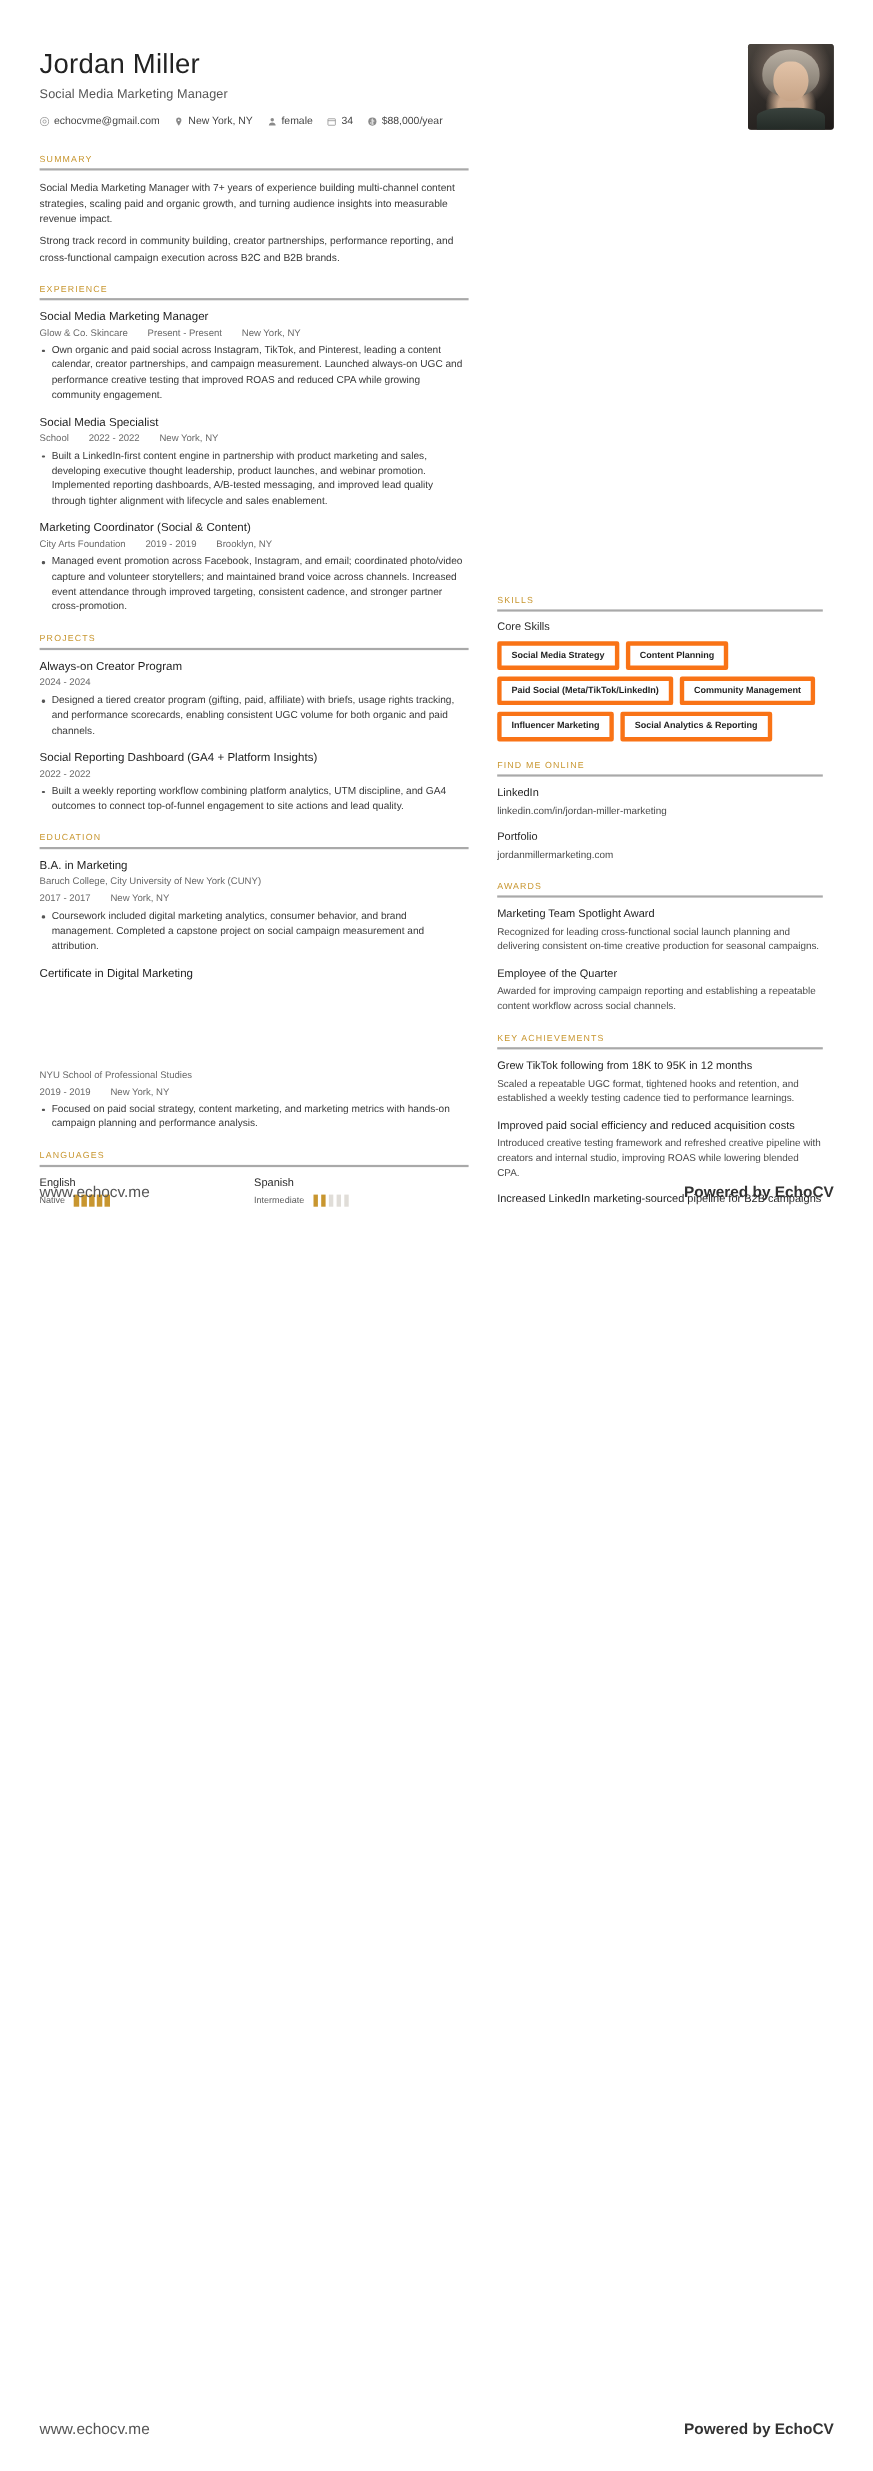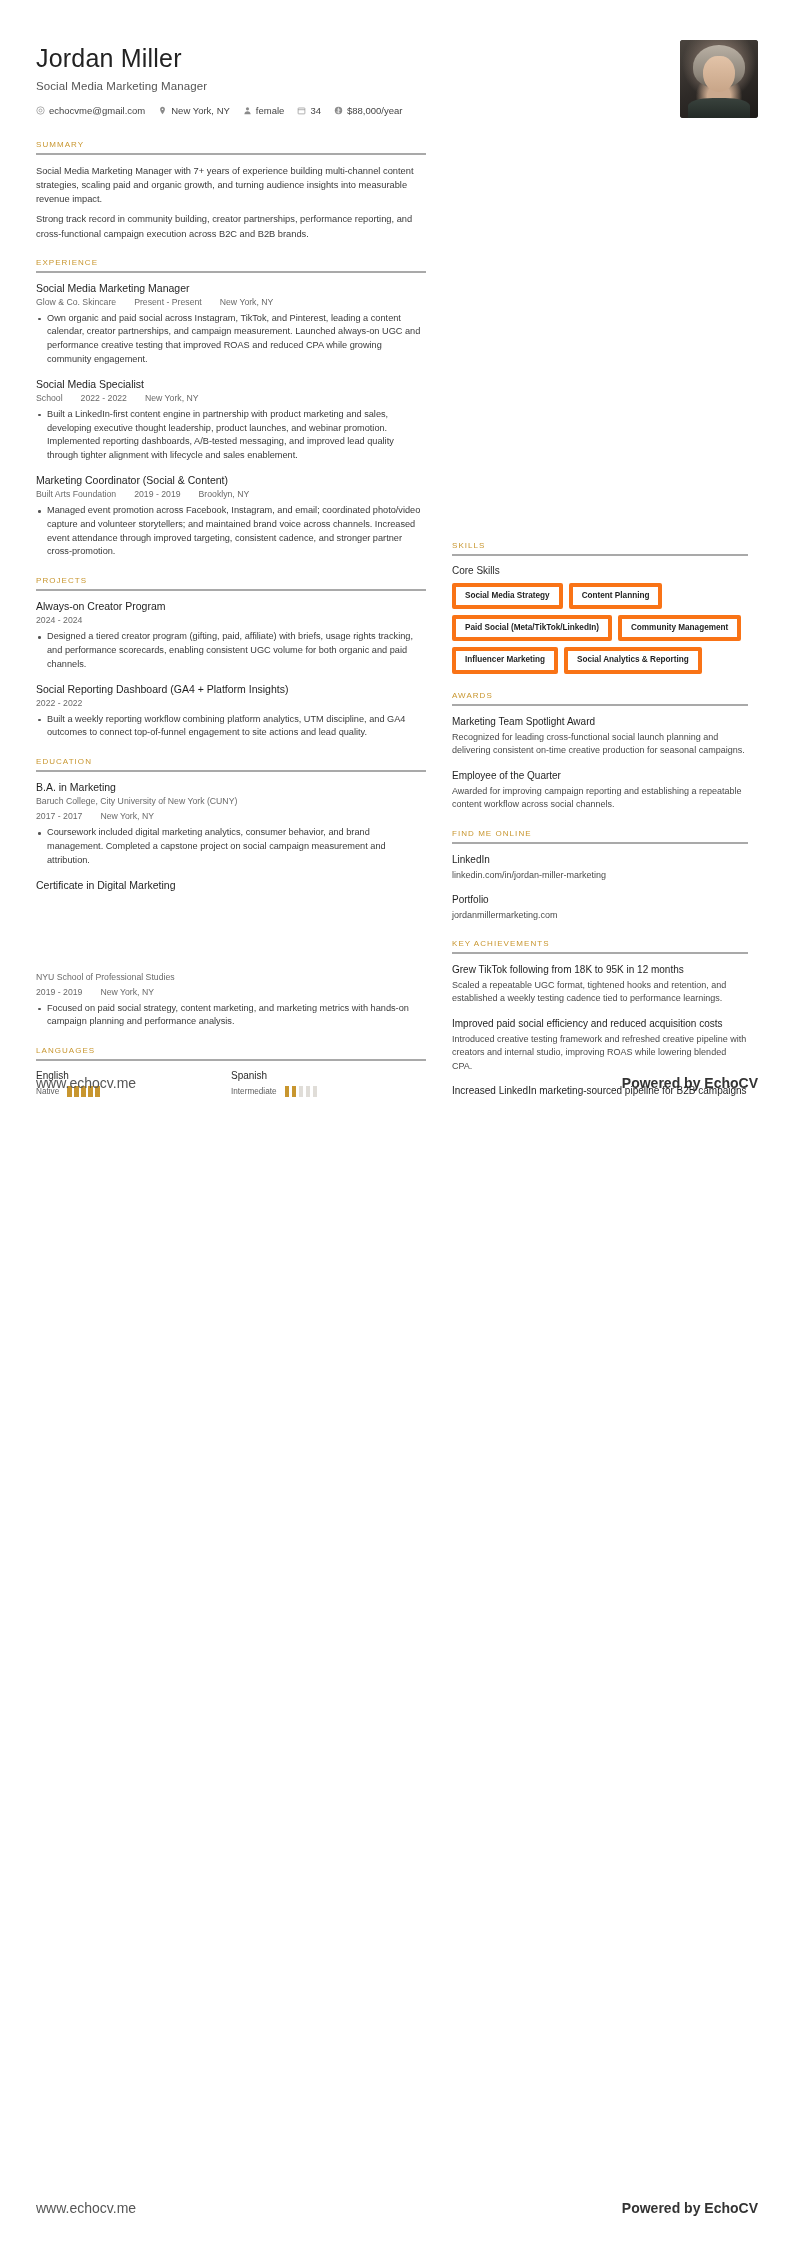--- a/index.html
+++ b/index.html
@@ -315,21 +315,21 @@
             <span>New York, NY</span>
           </div>
           <ul class="bullets">
             <li>Built a LinkedIn-first content engine in partnership with product marketing and sales, developing executive thought leadership, product launches, and webinar promotion. Implemented reporting dashboards, A/B-tested messaging, and improved lead quality through tighter alignment with lifecycle and sales enablement.</li>
           </ul>
         </div>
 
         <div class="entry">
           <div class="entry-title">Marketing Coordinator (Social &amp; Content)</div>
           <div class="entry-meta">
-            <span class="m-org">Built Arts Foundation</span>
+            <span class="m-org">City Arts Foundation</span>
             <span>2019 - 2019</span>
             <span>Brooklyn, NY</span>
           </div>
           <ul class="bullets">
             <li>Managed event promotion across Facebook, Instagram, and email; coordinated photo/video capture and volunteer storytellers; and maintained brand voice across channels. Increased event attendance through improved targeting, consistent cadence, and stronger partner cross-promotion.</li>
           </ul>
         </div>
       </div>
 
       <div class="section">
@@ -445,44 +445,44 @@
           <span class="chip">Social Media Strategy</span>
           <span class="chip">Content Planning</span>
           <span class="chip">Paid Social (Meta/TikTok/LinkedIn)</span>
           <span class="chip">Community Management</span>
           <span class="chip">Influencer Marketing</span>
           <span class="chip">Social Analytics &amp; Reporting</span>
         </div>
       </div>
 
       <div class="section">
+        <div class="section-title">FIND ME ONLINE</div>
+        <div class="section-rule"></div>
+
+        <div class="r-item">
+          <div class="r-title">LinkedIn</div>
+          <div class="r-link">linkedin.com/in/jordan-miller-marketing</div>
+        </div>
+        <div class="r-item">
+          <div class="r-title">Portfolio</div>
+          <div class="r-link">jordanmillermarketing.com</div>
+        </div>
+      </div>
+
+      <div class="section">
         <div class="section-title">AWARDS</div>
         <div class="section-rule"></div>
 
         <div class="r-item">
           <div class="r-title">Marketing Team Spotlight Award</div>
           <div class="r-desc">Recognized for leading cross-functional social launch planning and delivering consistent on-time creative production for seasonal campaigns.</div>
         </div>
         <div class="r-item">
           <div class="r-title">Employee of the Quarter</div>
           <div class="r-desc">Awarded for improving campaign reporting and establishing a repeatable content workflow across social channels.</div>
-        </div>
-      </div>
-
-      <div class="section">
-        <div class="section-title">FIND ME ONLINE</div>
-        <div class="section-rule"></div>
-
-        <div class="r-item">
-          <div class="r-title">LinkedIn</div>
-          <div class="r-link">linkedin.com/in/jordan-miller-marketing</div>
-        </div>
-        <div class="r-item">
-          <div class="r-title">Portfolio</div>
-          <div class="r-link">jordanmillermarketing.com</div>
         </div>
       </div>
 
       <div class="section">
         <div class="section-title">KEY ACHIEVEMENTS</div>
         <div class="section-rule"></div>
 
         <div class="r-item">
           <div class="r-title">Grew TikTok following from 18K to 95K in 12 months</div>
           <div class="r-desc">Scaled a repeatable UGC format, tightened hooks and retention, and established a weekly testing cadence tied to performance learnings.</div>

